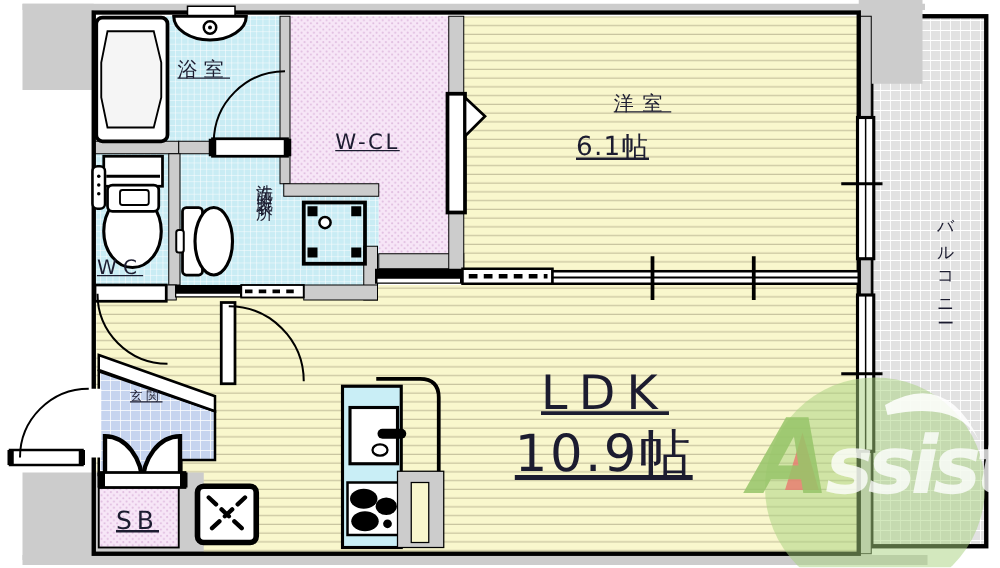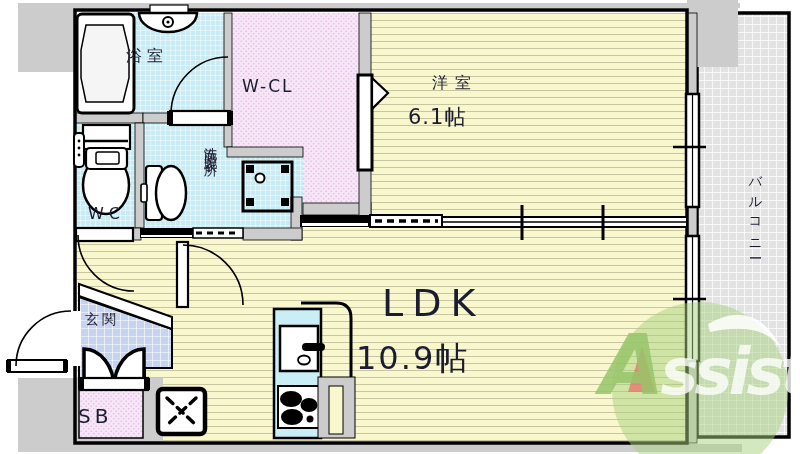--- a/index.html
+++ b/index.html
@@ -2,31 +2,31 @@
 <html><head>
 <meta charset="utf-8">
 <style>
   html,body { margin:0; padding:0; background:#fff; }
   #stage {
     position:relative; width:800px; height:454px; overflow:hidden;
     background:#fff; font-family:"DejaVu Sans", sans-serif;
   }
   #plan-svg { position:absolute; left:0; top:0; }
   .label {
-    position:absolute; color:#1c1c30; 
-    font-family:"DejaVu Sans", sans-serif; line-height:1.1; white-space:nowrap;
+    position:absolute; color:#1c1c30; text-align:center;
+    font-family:"DejaVu Sans", sans-serif; line-height:1.1; white-space:nowrap;text-decoration:underline;
   }
   .lbl-bath     { left:126px; top:47px;  width:74px;  font-size:16px; letter-spacing:5px; }
-  .lbl-wc       { left:88px;  top:205px; width:66px;  font-size:16px; letter-spacing:5px; }
-  .lbl-wcl      { left:242px; top:77px;  width:104px; font-size:17px; letter-spacing:2px; }
+  .lbl-wc       { left:63px;  top:205px; width:66px;  font-size:16px; letter-spacing:5px; }
+  .lbl-wcl      { left:242px; top:105px;  width:104px; font-size:17px; letter-spacing:2px; }
   .lbl-bed      { left:432px; top:74px;  width:164px; font-size:16px; letter-spacing:7px; }
   .lbl-bedarea  { left:408px; top:106px; width:164px; font-size:21px; letter-spacing:1px; }
-  .lbl-ldk      { left:382px; top:283px; width:204px; font-size:38px; letter-spacing:9px; }
-  .lbl-ldkarea  { left:356px; top:341px; width:230px; font-size:32px; letter-spacing:2px; }
-  .lbl-genkan   { left:85px;  top:312px; width:64px;  font-size:14px; letter-spacing:3px; }
+  .lbl-ldk      { left:382px; top:294px; width:204px; font-size:38px; letter-spacing:9px; }
+  .lbl-ldkarea  { left:368px; top:341px; width:230px; font-size:41px; letter-spacing:2px; }
+  .lbl-genkan   { left:85px;  top:312px; width:64px;  font-size:10px; letter-spacing:3px; }
   .lbl-sb       { left:78px;  top:405px; width:64px;  font-size:20px; letter-spacing:4px; }
   .v-label {
     position:absolute; color:#1c1c30; font-family:"DejaVu Sans", sans-serif;
     writing-mode:vertical-rl; text-orientation:upright; white-space:nowrap;
   }
   .lbl-washroom { left:202px; top:136px; font-size:13.5px; letter-spacing:4px; }
   .lbl-balcony  { left:747px; top:166px; font-size:13.5px; letter-spacing:6px; }
   .watermark-text {
     position:absolute; left:600px; top:324px; z-index:5;
     font-family:"DejaVu Sans", sans-serif; font-style:italic; font-weight:bold;

